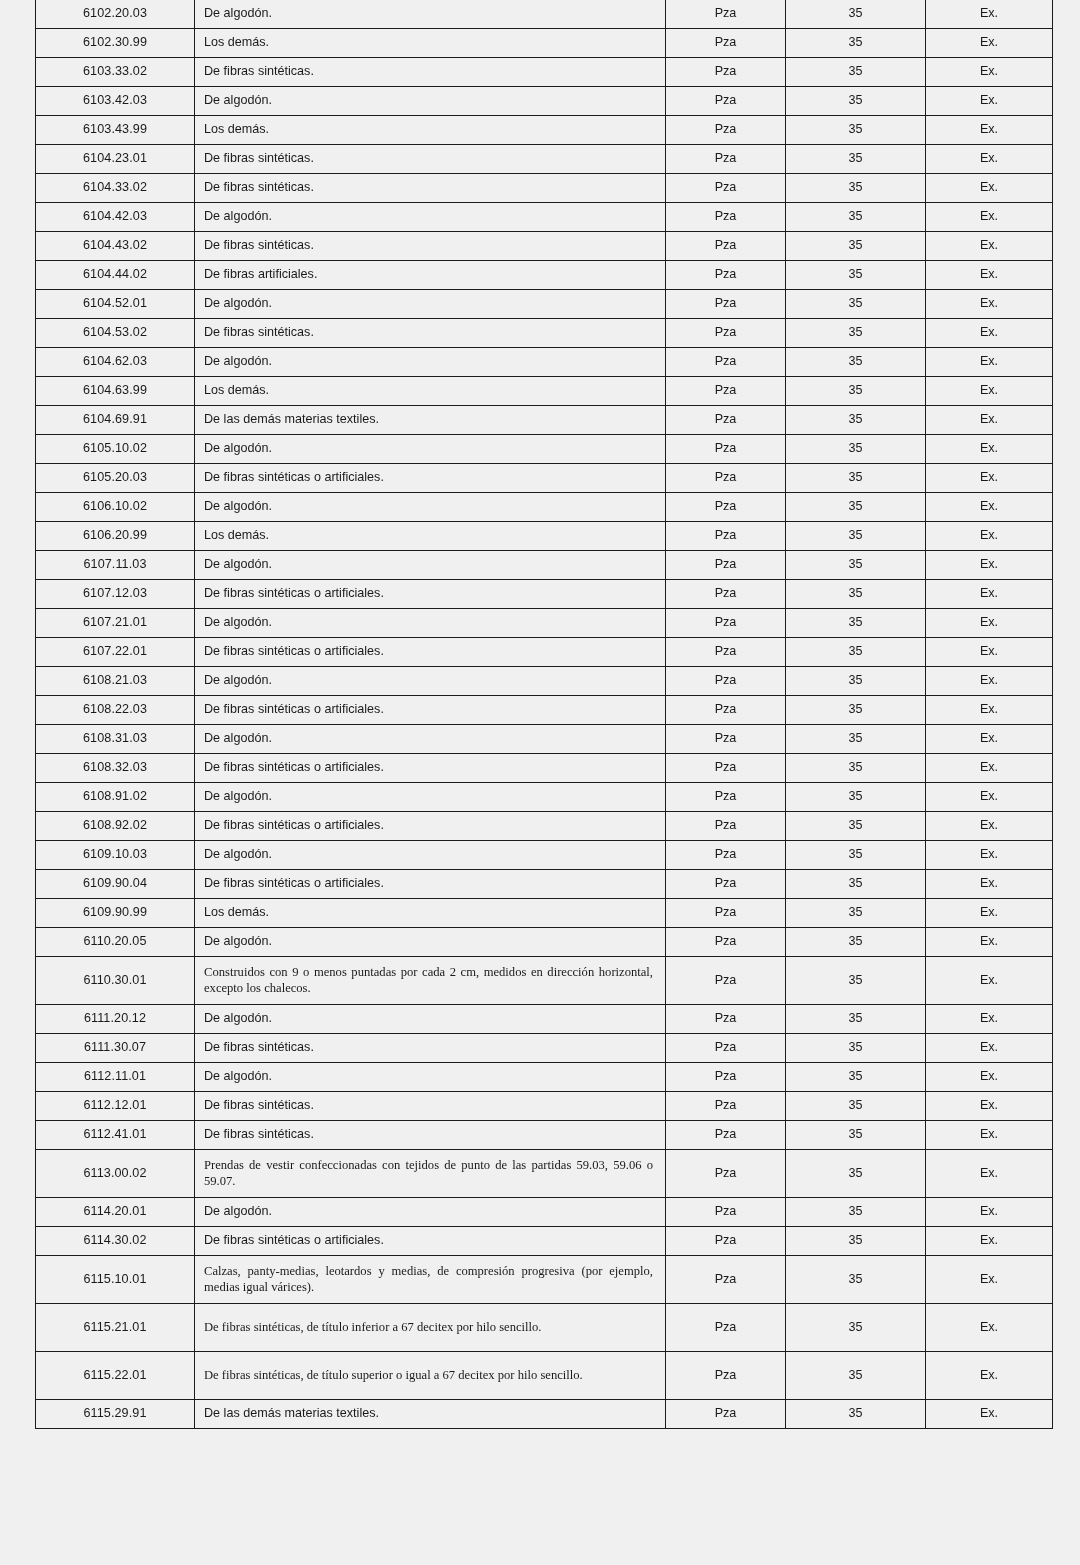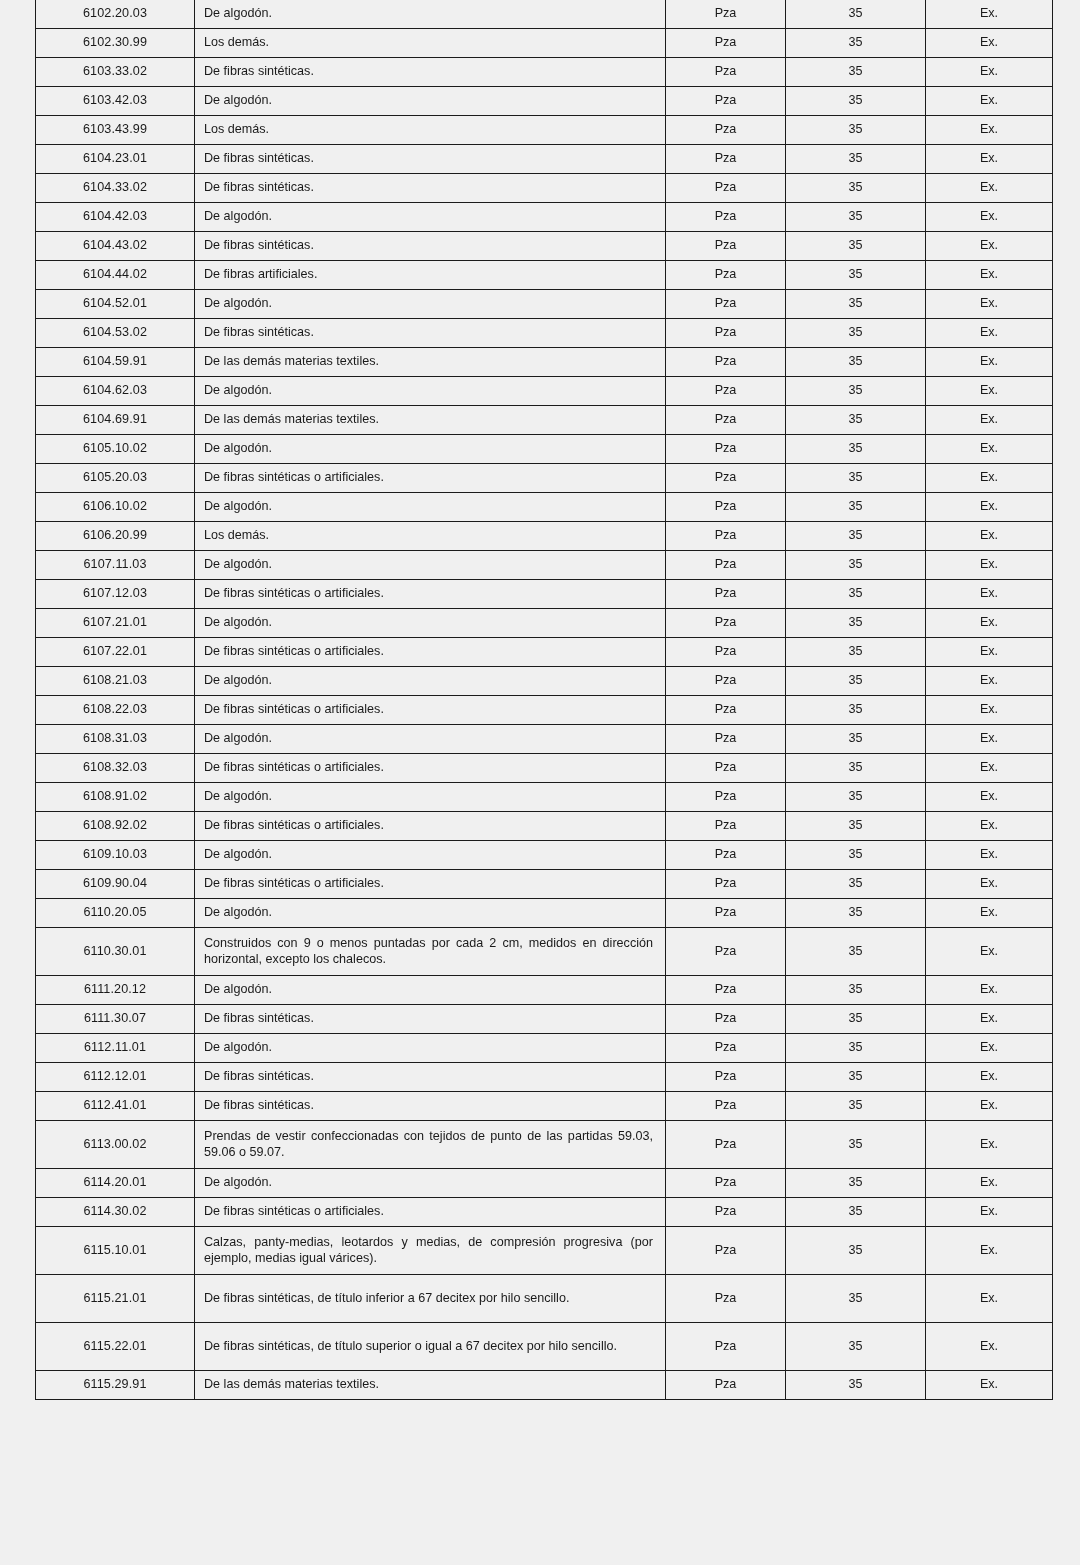--- a/index.html
+++ b/index.html
@@ -51,20 +51,21 @@
     white-space: nowrap;
     letter-spacing: 0.1px;
   }
   td.desc {
     text-align: left;
   }
   td.desc.just {
     text-align: justify;
     text-align-last: left;
     padding-right: 12px;
+    font-family: Liberation Serif, serif;
   }
   td.unit, td.imp, td.exp {
     text-align: center;
     white-space: nowrap;
   }
   
   tr.r1 td { height: 29px; padding-top: 0; padding-bottom: 0; }
   tr.r2 td { height: 48px; }
 </style>
 </head>
@@ -158,29 +159,29 @@
           <td class="exp">Ex.</td>
         </tr>
         <tr class="r1">
           <td class="code">6104.53.02</td>
           <td class="desc">De fibras sintéticas.</td>
           <td class="unit">Pza</td>
           <td class="imp">35</td>
           <td class="exp">Ex.</td>
         </tr>
         <tr class="r1">
-          <td class="code">6104.59.91</td>
-          <td class="desc">De las demás materias textiles.</td>
-          <td class="unit">Pza</td>
-          <td class="imp">35</td>
-          <td class="exp">Ex.</td>
-        </tr>
-        <tr class="r1">
           <td class="code">6104.62.03</td>
           <td class="desc">De algodón.</td>
+          <td class="unit">Pza</td>
+          <td class="imp">35</td>
+          <td class="exp">Ex.</td>
+        </tr>
+        <tr class="r1">
+          <td class="code">6104.63.99</td>
+          <td class="desc">Los demás.</td>
           <td class="unit">Pza</td>
           <td class="imp">35</td>
           <td class="exp">Ex.</td>
         </tr>
         <tr class="r1">
           <td class="code">6104.69.91</td>
           <td class="desc">De las demás materias textiles.</td>
           <td class="unit">Pza</td>
           <td class="imp">35</td>
           <td class="exp">Ex.</td>
@@ -286,20 +287,27 @@
         <tr class="r1">
           <td class="code">6109.10.03</td>
           <td class="desc">De algodón.</td>
           <td class="unit">Pza</td>
           <td class="imp">35</td>
           <td class="exp">Ex.</td>
         </tr>
         <tr class="r1">
           <td class="code">6109.90.04</td>
           <td class="desc">De fibras sintéticas o artificiales.</td>
+          <td class="unit">Pza</td>
+          <td class="imp">35</td>
+          <td class="exp">Ex.</td>
+        </tr>
+        <tr class="r1">
+          <td class="code">6109.90.99</td>
+          <td class="desc">Los demás.</td>
           <td class="unit">Pza</td>
           <td class="imp">35</td>
           <td class="exp">Ex.</td>
         </tr>
         <tr class="r1">
           <td class="code">6110.20.05</td>
           <td class="desc">De algodón.</td>
           <td class="unit">Pza</td>
           <td class="imp">35</td>
           <td class="exp">Ex.</td>

